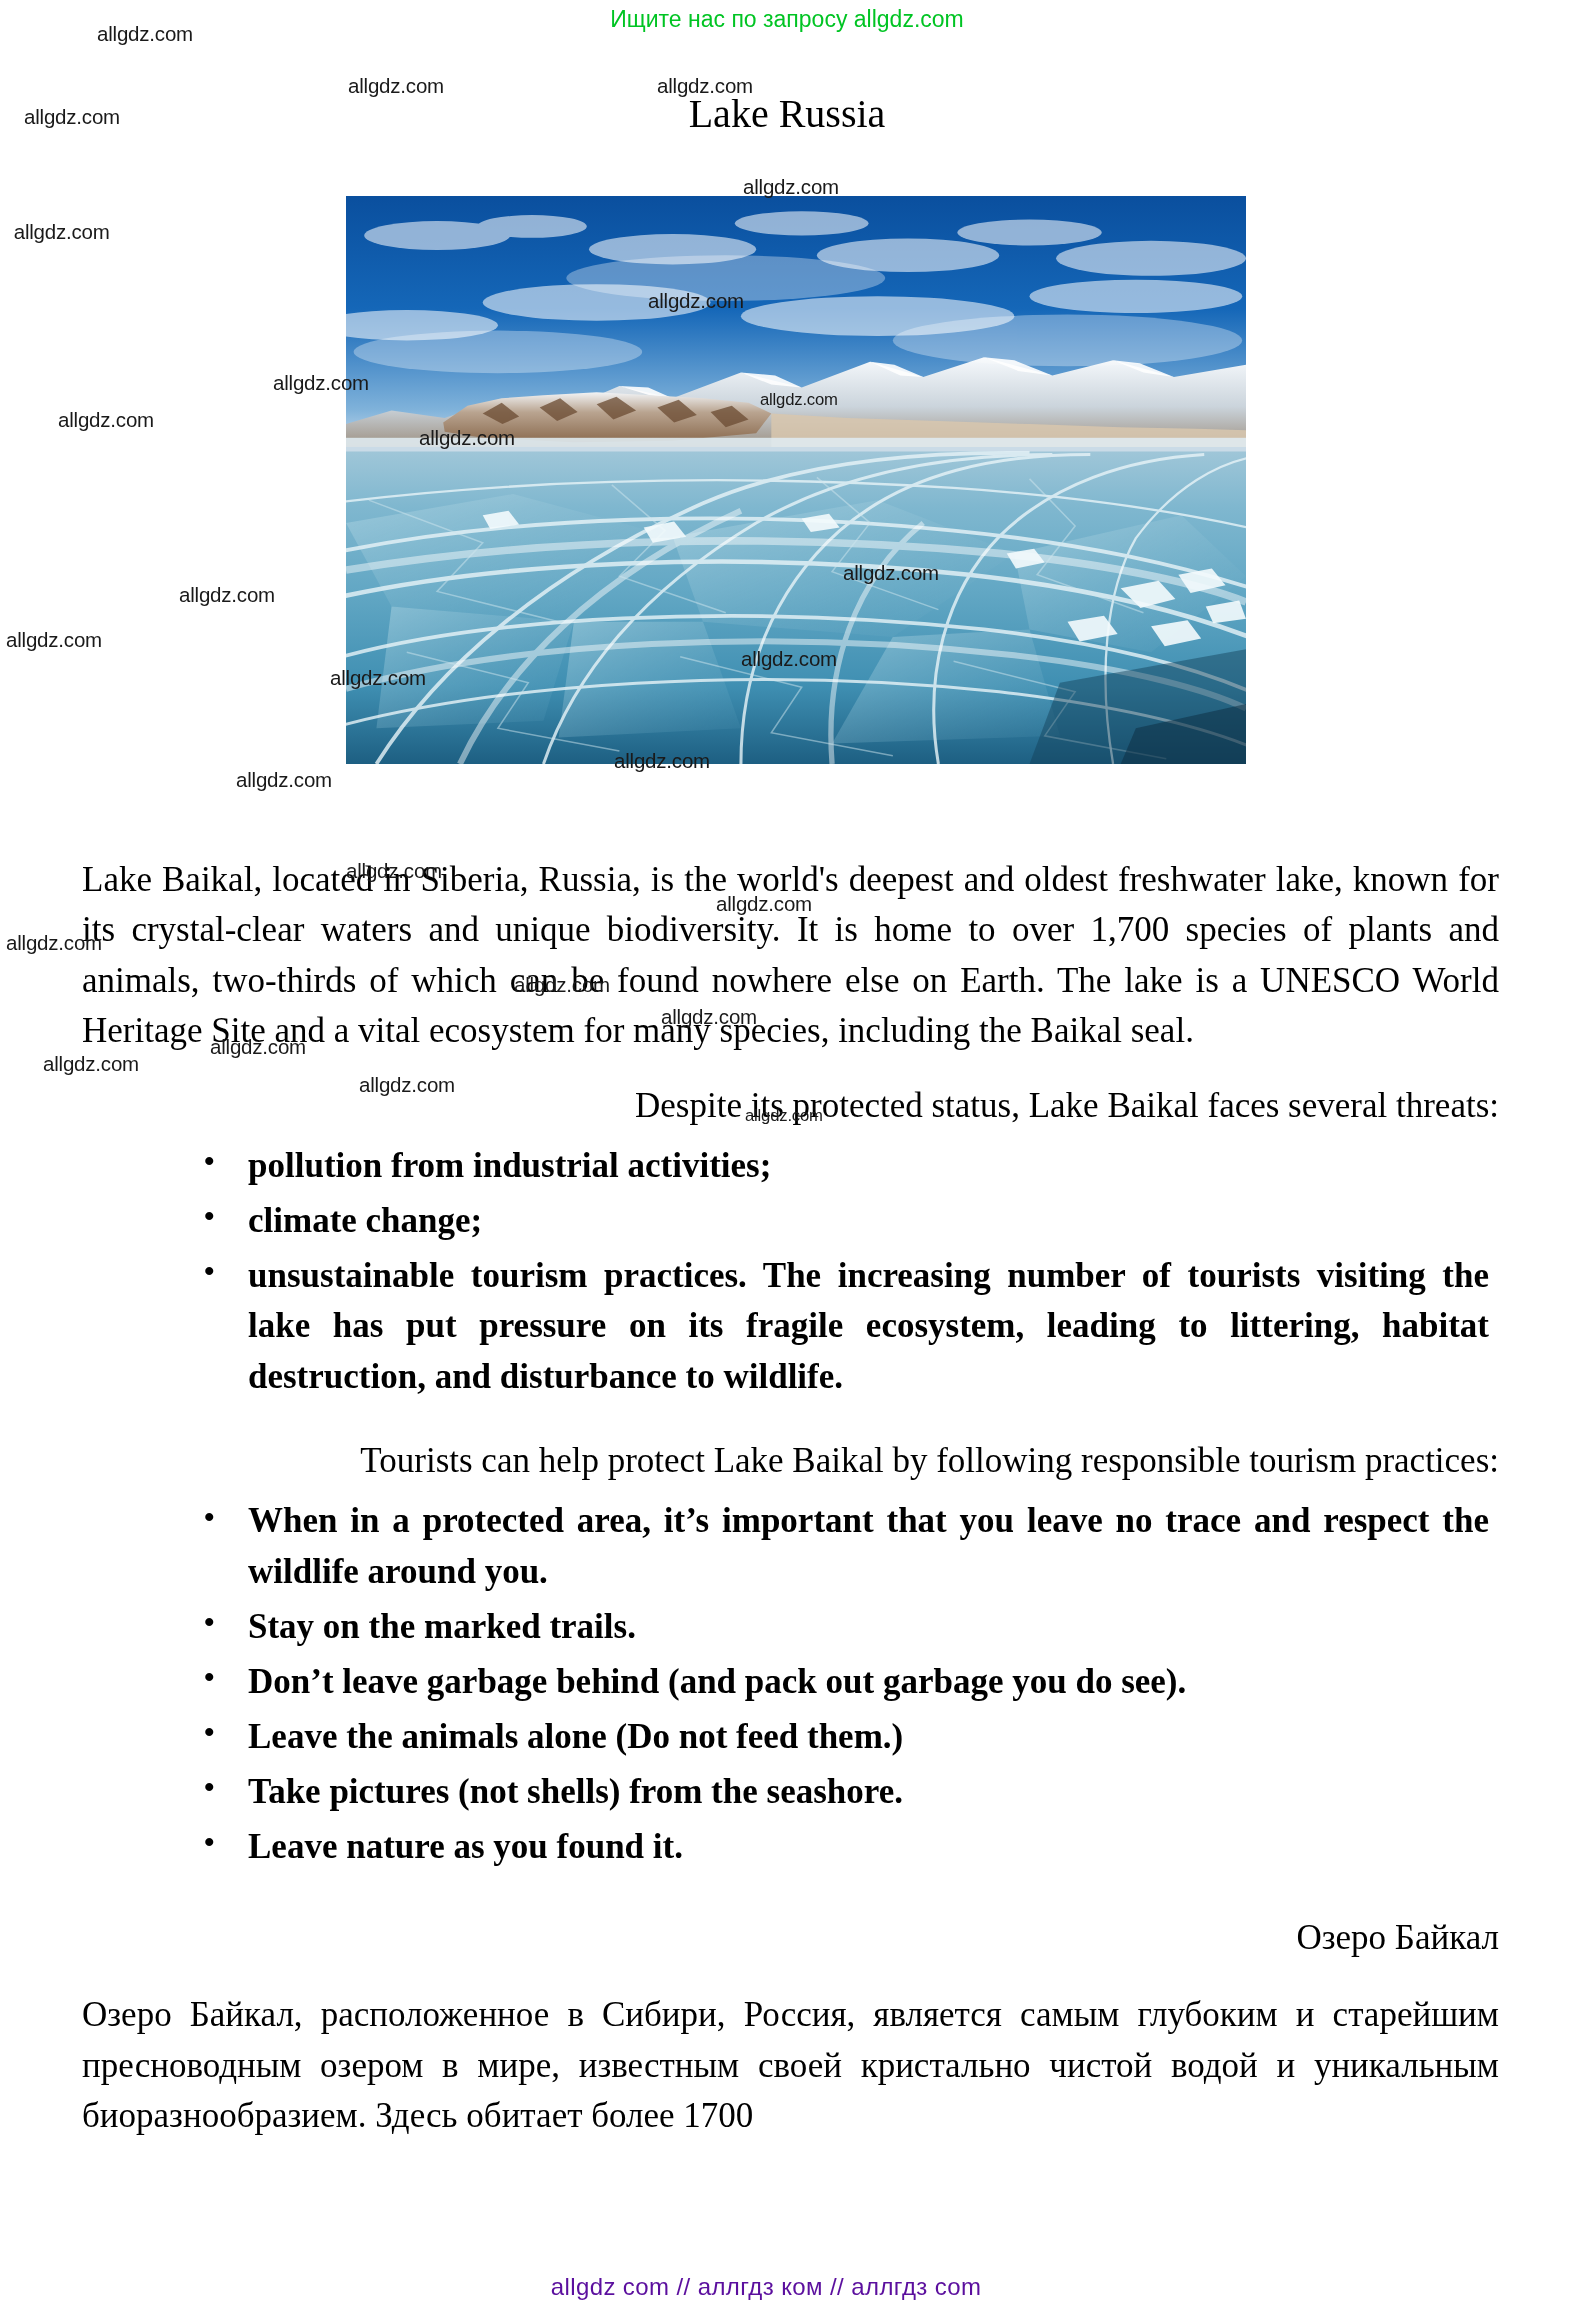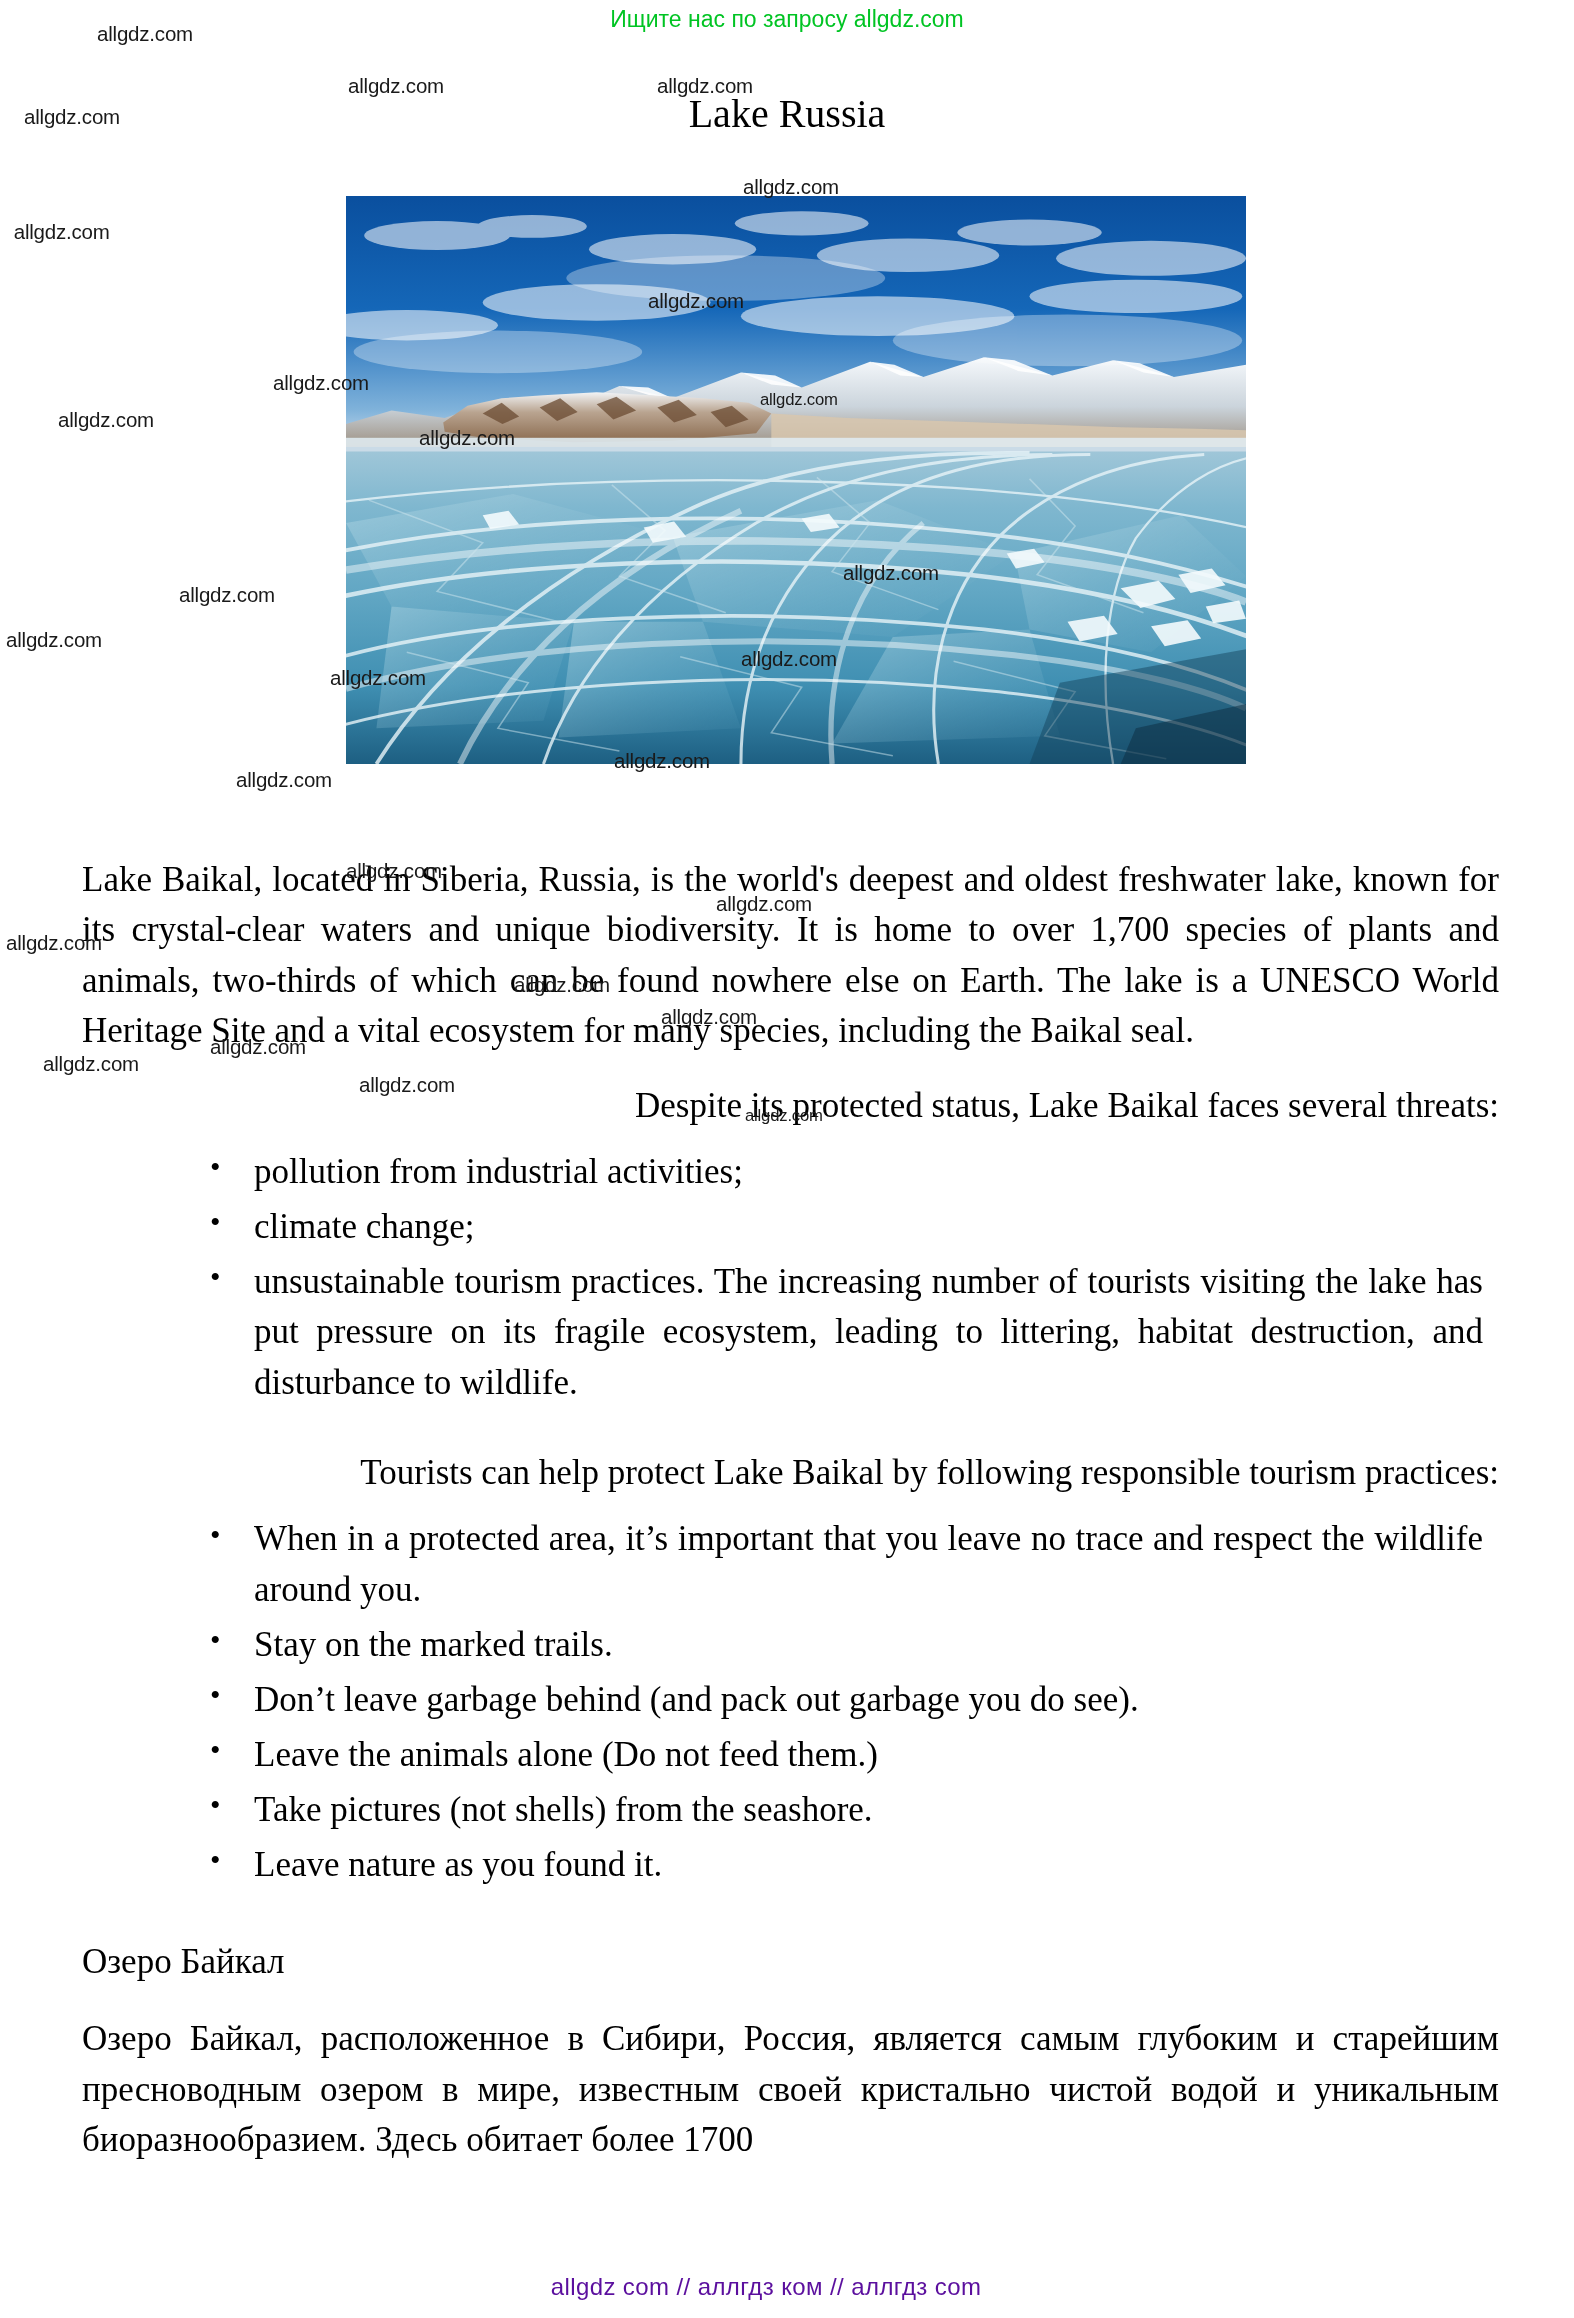--- a/index.html
+++ b/index.html
@@ -96,23 +96,24 @@
   .lead {
     margin: 0;
     padding-top: 24px;
     font-size: 35px;
     line-height: 1.44;
     color: #000;
     text-align: right;
   }
 
   ul.blist {
-    margin: 16px;
+    margin: 10px;
     padding: 0 0 0 112px;
     list-style: none;
+    font-weight: bold;
   }
   ul.blist li {
     position: relative;
     font-size: 35px;
     line-height: 1.44;
     color: #000;
     text-align: justify;
     text-justify: inter-word;
     padding-left: 44px;
     margin-top: 4.6px;
@@ -125,21 +126,21 @@
     top: -1.5px;
     font-size: 30px;
     line-height: 1.44;
     color: #000;
   }
 
   .ru-title {
     margin: 0;
     padding-top: 36px;
     width: 100%;
-    text-align: left;
+    text-align: right;
     font-size: 35px;
     color: #000;
   }
 
   .ru-body {
     margin: 0;
     padding-top: 32px;
     font-size: 35px;
     line-height: 1.44;
     text-align: justify;

